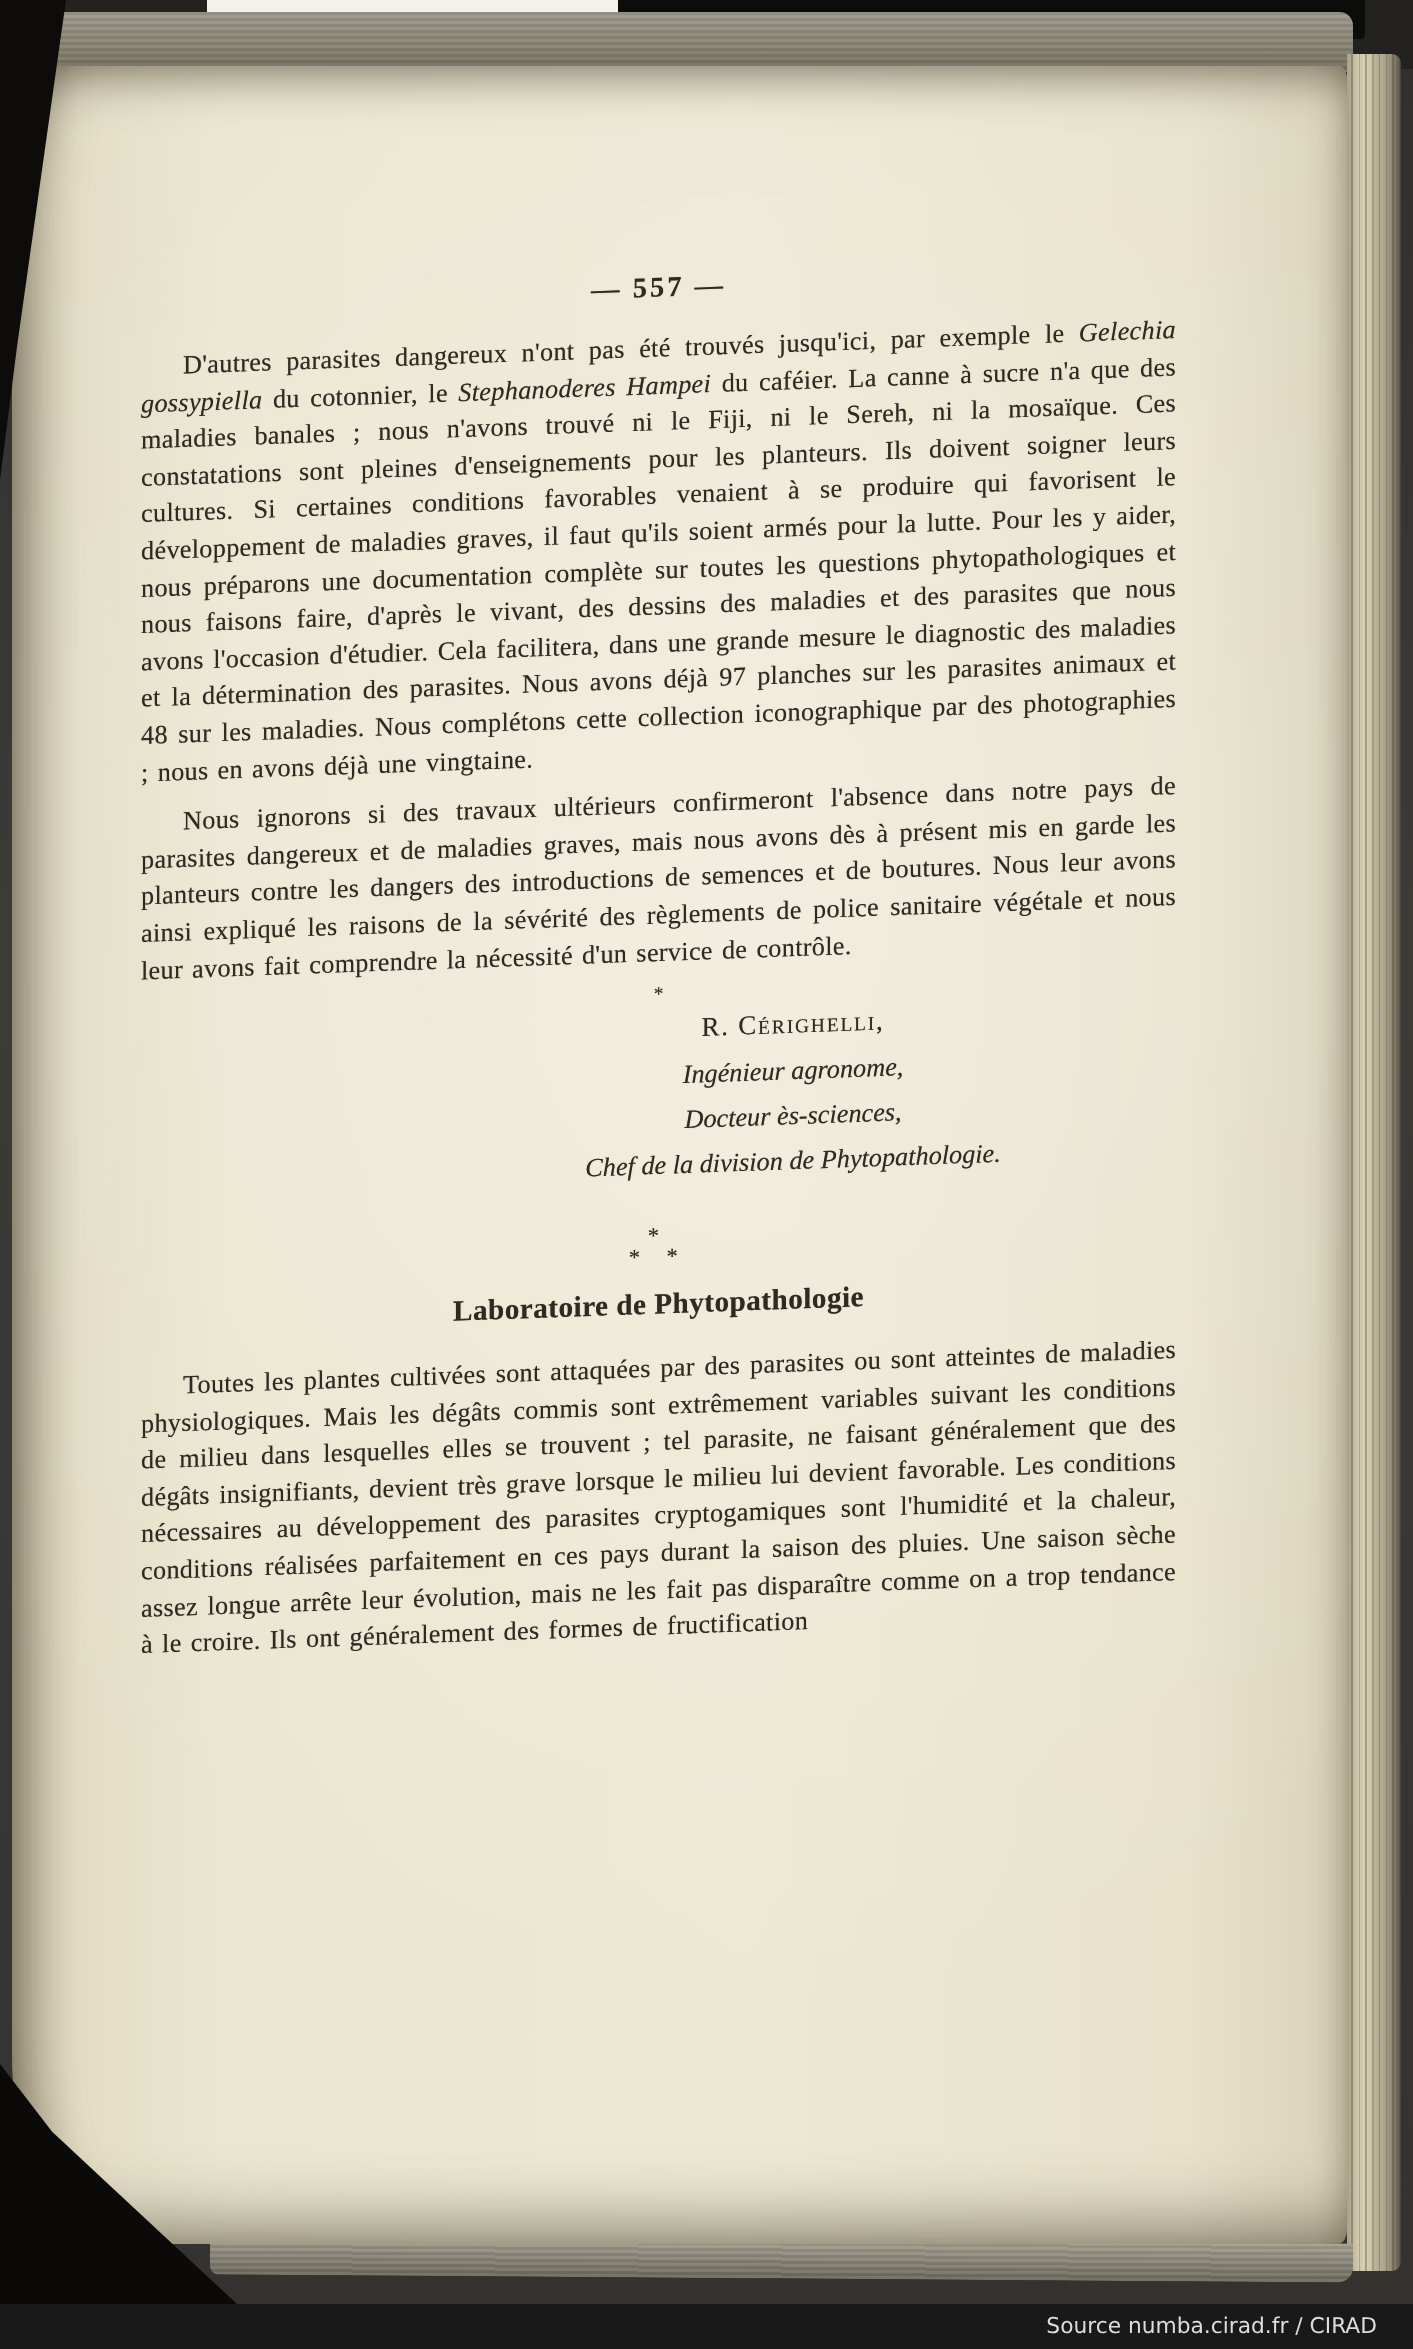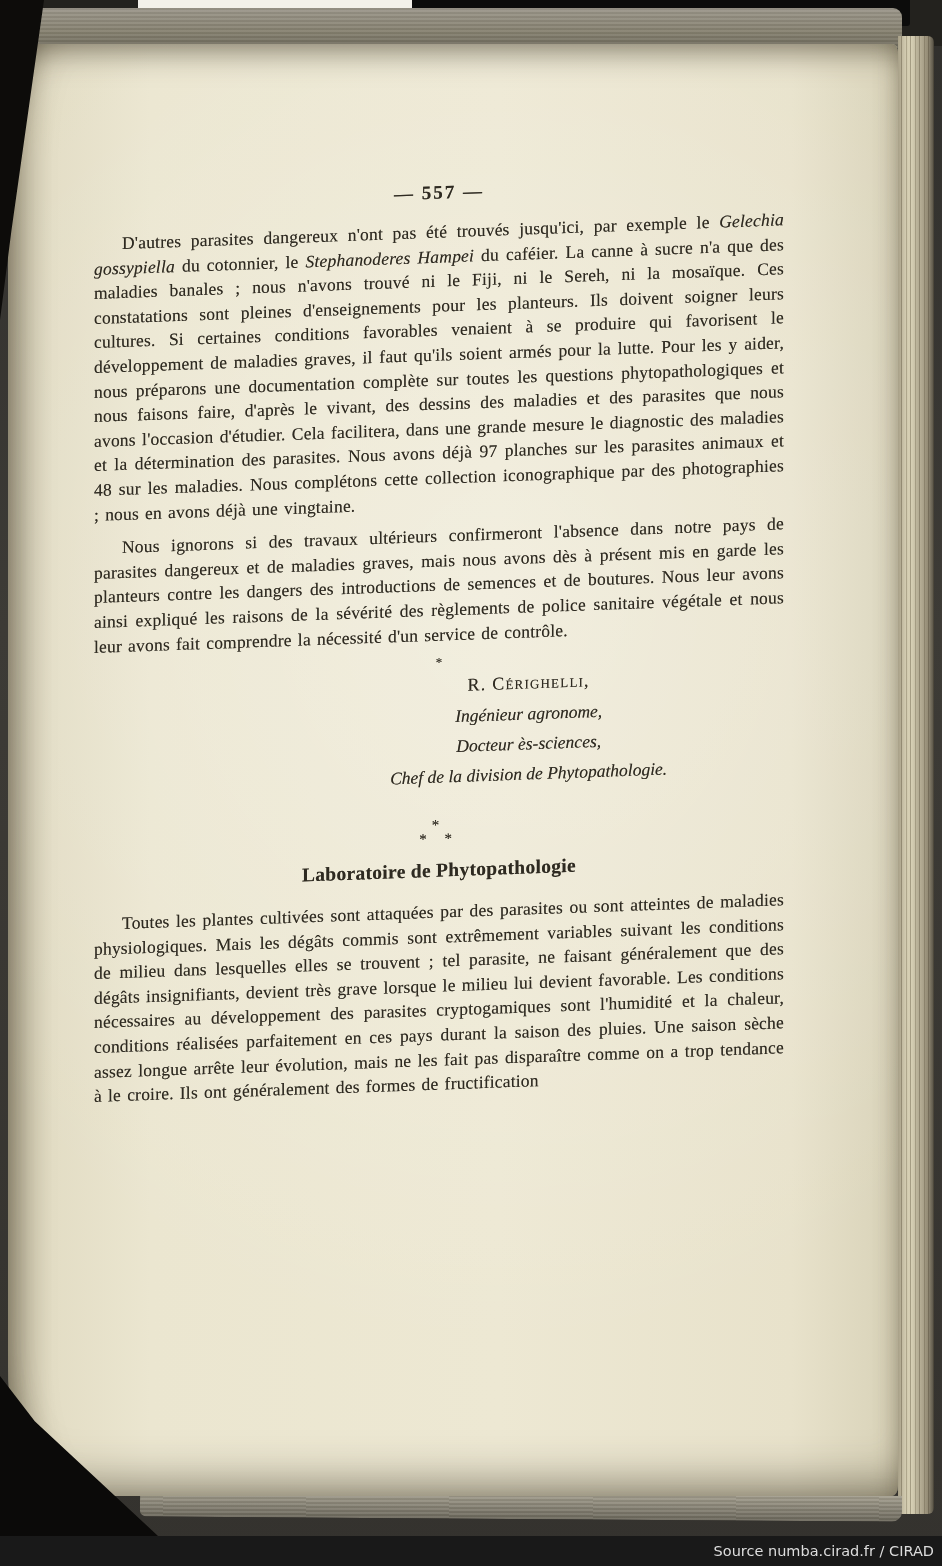--- a/index.html
+++ b/index.html
@@ -140,21 +140,21 @@
     font-weight: 700;
     letter-spacing: .3px;
     margin: 12px 0 18px;
   }
 
   
   .footer-bar {
     position: absolute; left: 0; bottom: 0; width: 100%; height: 30px;
     background: #191919;
     display: flex; justify-content: flex-end; align-items: center;
-    padding-right: 8px; box-sizing: border-box;
+    padding-right: 24px; box-sizing: border-box;
     font-family: "DejaVu Sans", "Liberation Sans", sans-serif;
     font-size: 14.5px;
     color: #dddddd;
   }
 </style>
 </head>
 <body>
 
 <div class="scene">
 

